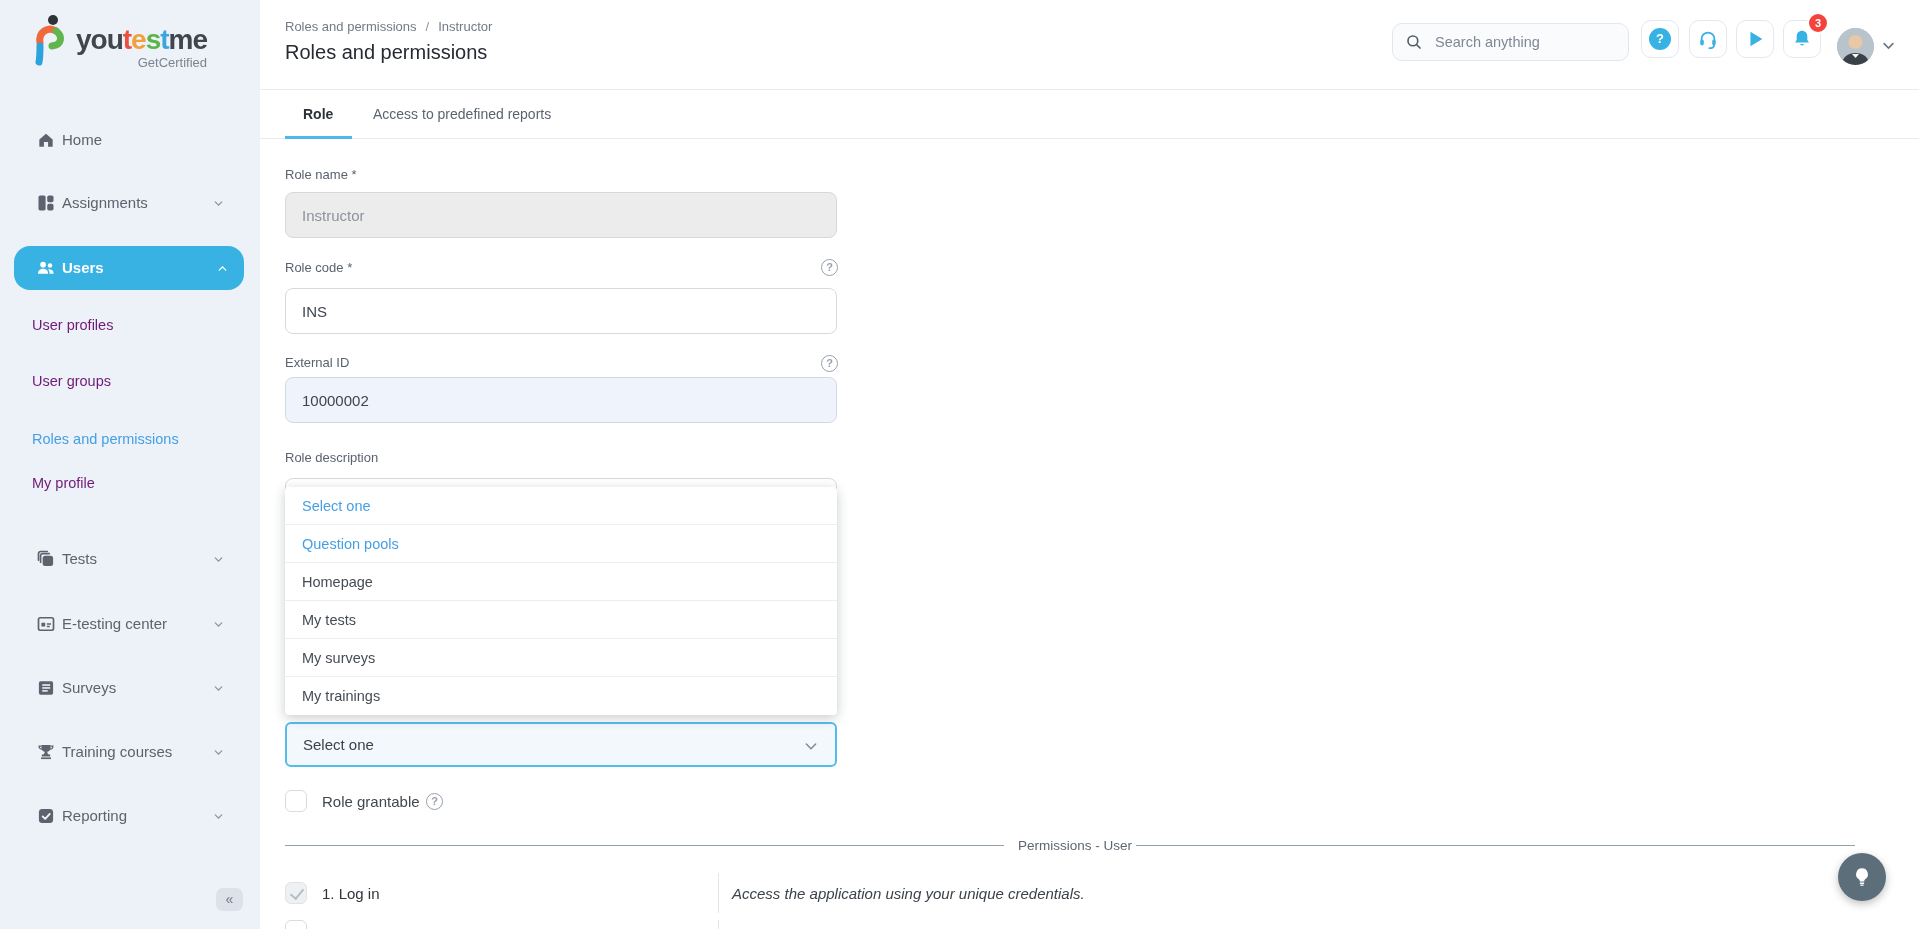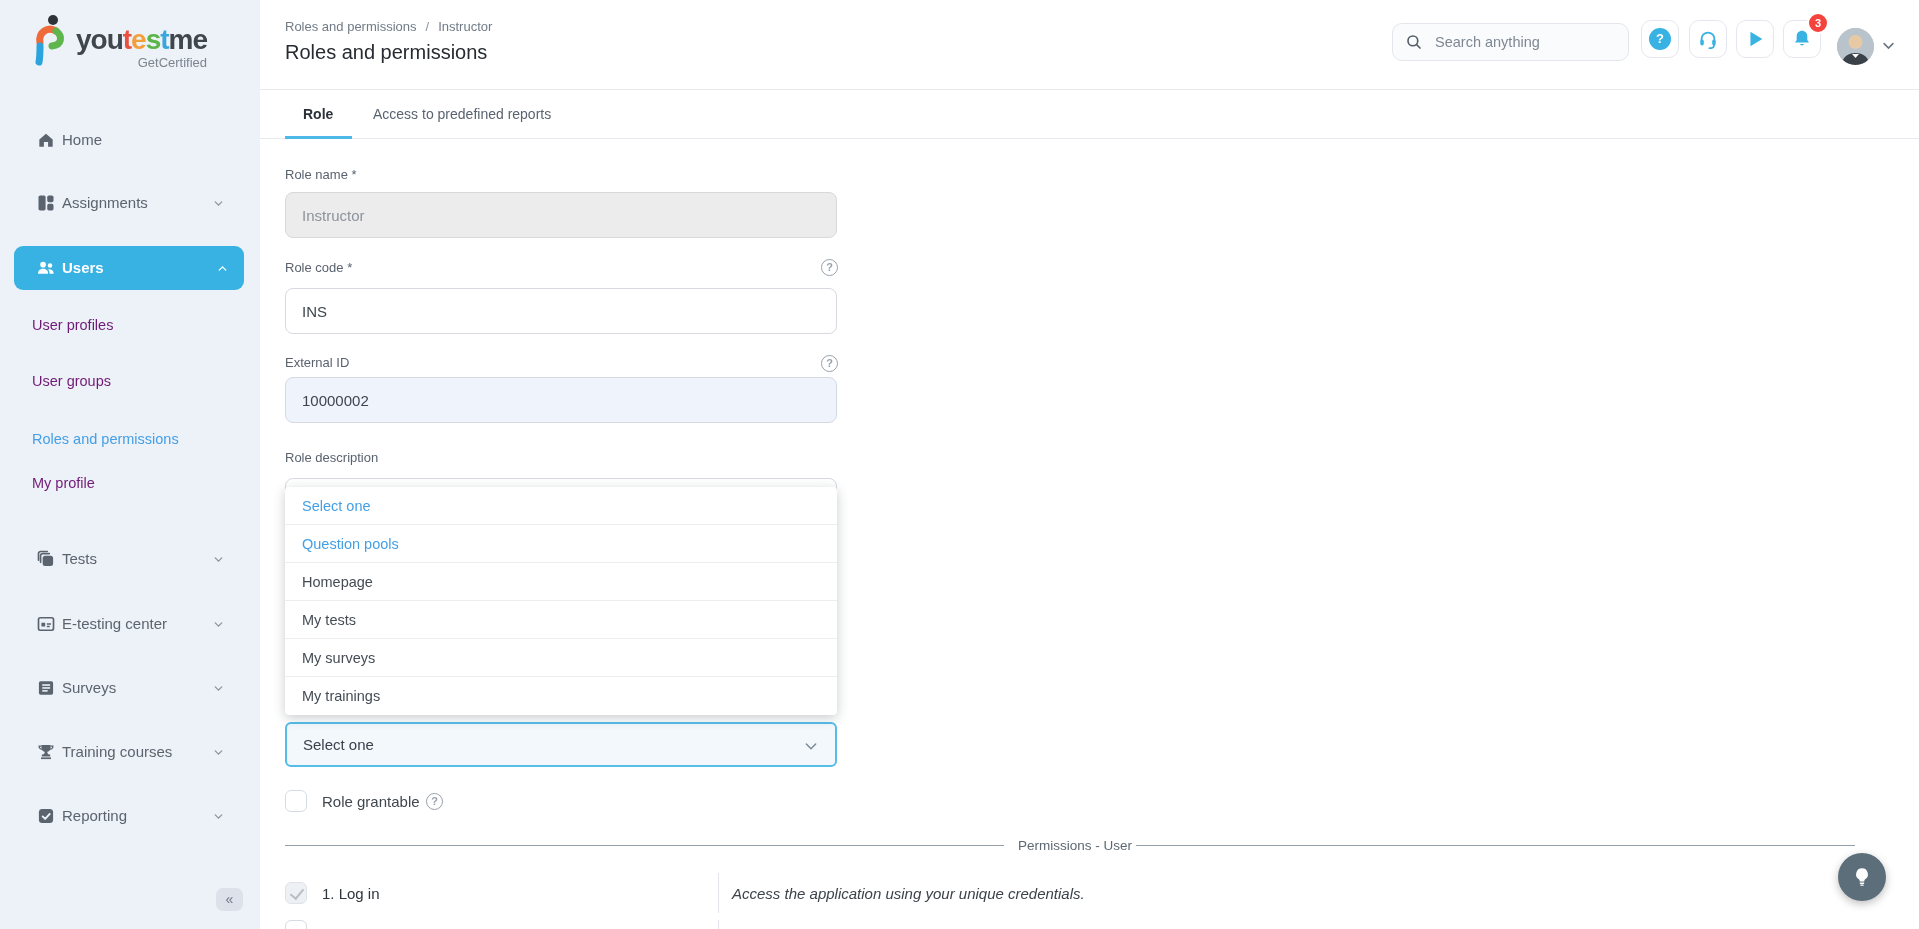--- a/index.html
+++ b/index.html
@@ -15,21 +15,21 @@
   .sidebar{position:absolute;left:0;top:0;width:260px;height:929px;background:var(--sidebar-bg);}
   .logo{position:absolute;left:26px;top:12px;display:flex;align-items:flex-end;cursor:pointer;}
   .logo-mark{width:46px;height:58px;}
   .brand-block{margin-left:4px;margin-top:10px;}
   .brand-text{font-size:28px;font-weight:800;letter-spacing:-1px;line-height:28px;white-space:nowrap;}
   .brand-sub{width:100%;text-align:right;color:#7c848e;font-size:13px;margin-top:1px;}
   .nav-item{position:absolute;left:0;width:260px;height:40px;color:#5b646e;font-size:15px;cursor:pointer;}
   .nav-item .ni{position:absolute;left:36px;top:10px;width:20px;height:20px;}
   .nav-item .nl{position:absolute;left:62px;top:0;line-height:40px;}
   .nav-item .chev{position:absolute;left:212px;top:14px;width:13px;height:13px;}
-  .nav-item.selected{left:14px;width:230px;height:44px;background:var(--accent-blue);border-radius:9px;color:#fff;font-weight:bold;}
+  .nav-item.selected{left:14px;width:230px;height:44px;background:var(--accent-blue);border-radius:16px;color:#fff;font-weight:bold;}
   .nav-item.selected .ni{left:22px;top:12px;}
   .nav-item.selected .nl{left:48px;line-height:44px;}
   .nav-item.selected .chev{left:202px;top:16px;}
   .nav-sub{position:absolute;left:32px;height:40px;line-height:40px;font-size:14.5px;color:#701a75;cursor:pointer;white-space:nowrap;}
   .nav-sub.active{color:var(--link-blue);}
   .collapse-btn{position:absolute;left:216px;top:888px;width:27px;height:23px;background:#dce1ea;border-radius:7px;color:#6e7884;font-size:14px;text-align:center;line-height:22px;cursor:pointer;}
 
   
   .topbar{position:absolute;left:260px;top:0;width:1659px;height:90px;background:#fff;border-bottom:1px solid #e8eaee;}
   .breadcrumb{position:absolute;left:25px;top:19px;font-size:13px;color:#707b87;}

